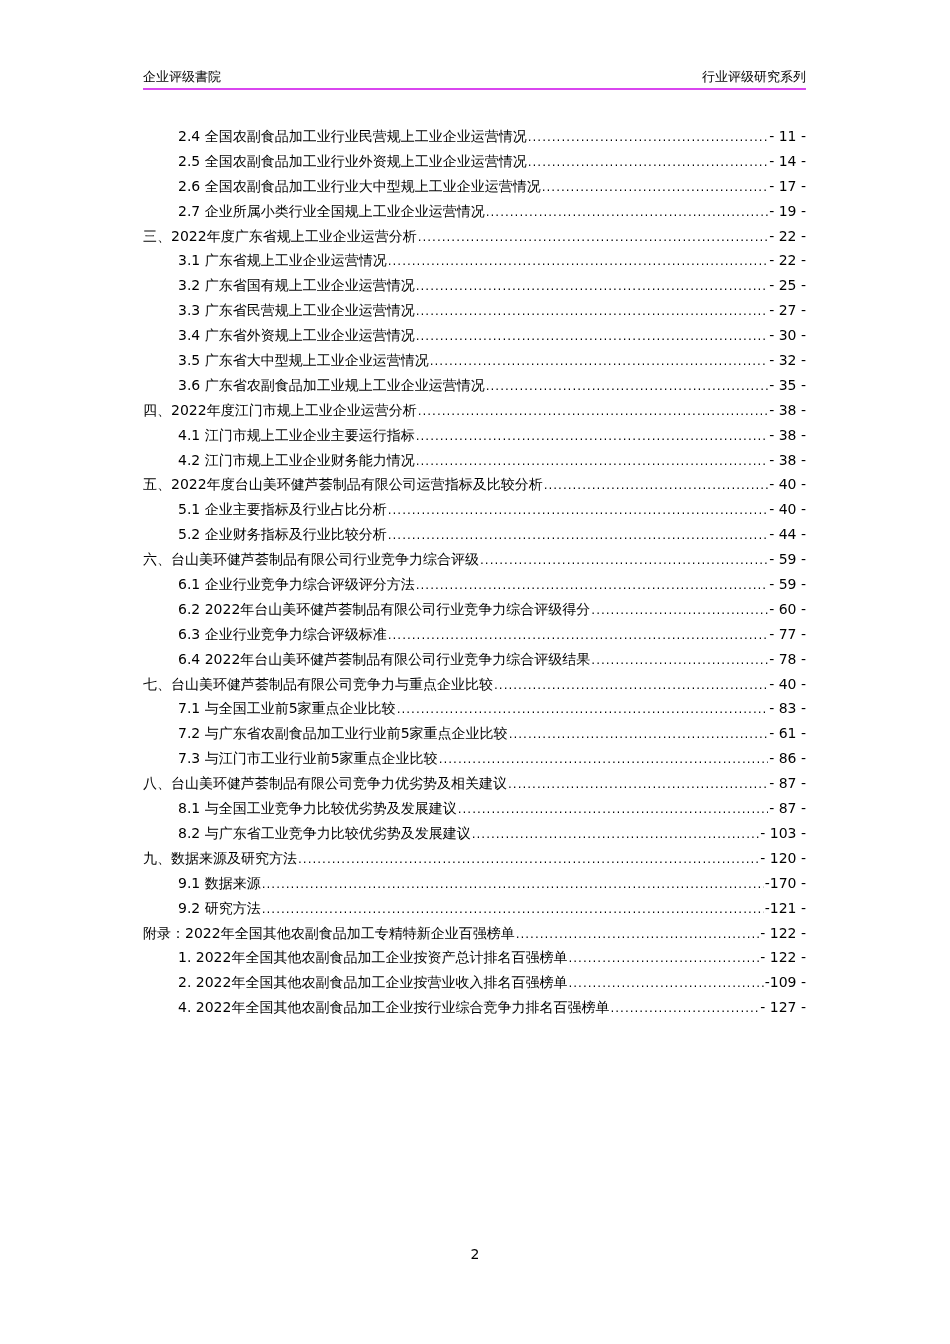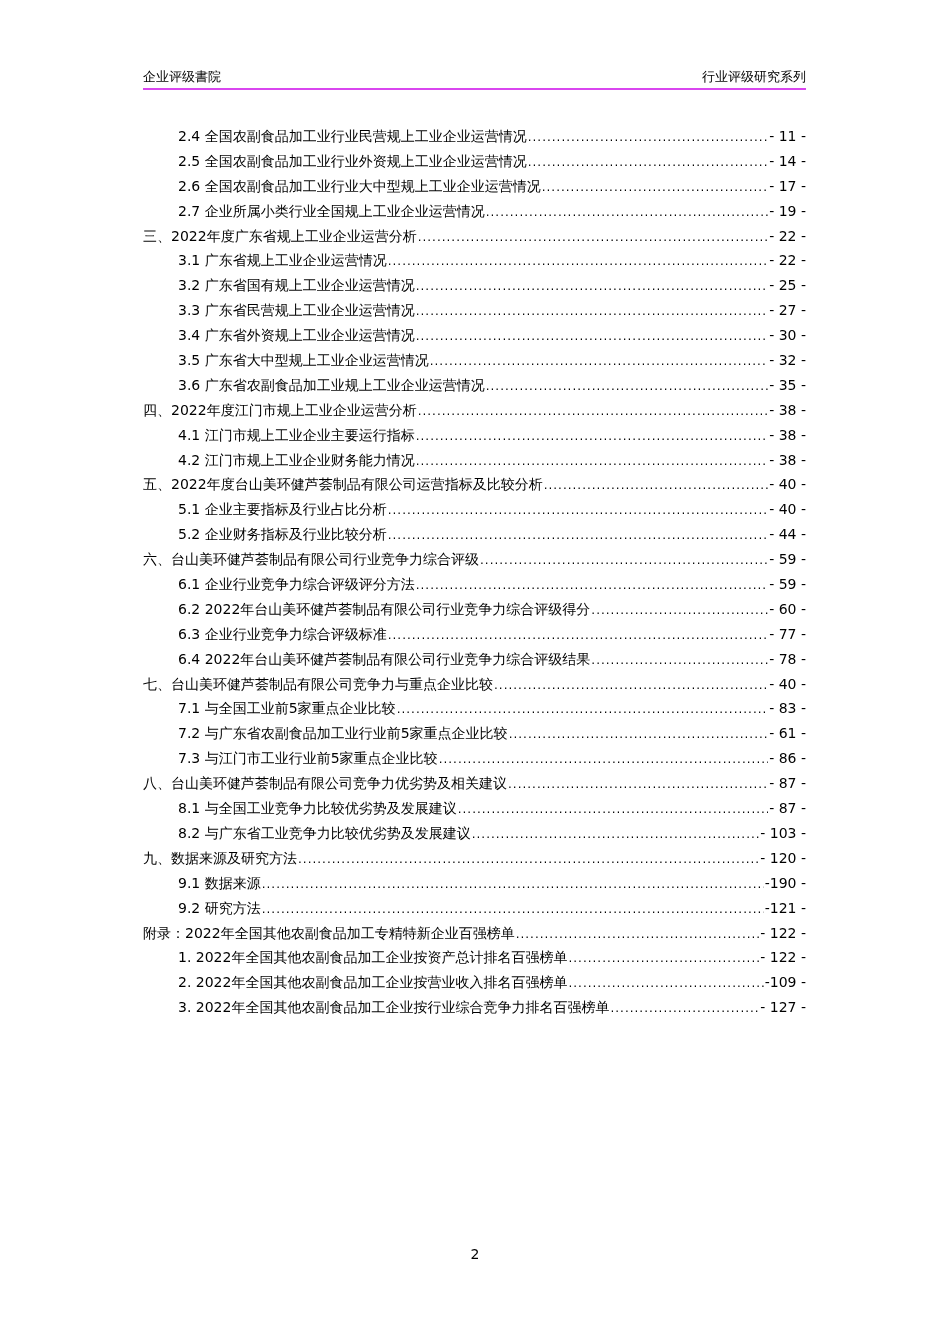--- a/index.html
+++ b/index.html
@@ -221,21 +221,21 @@
       <span class="toc-page">- 103 -</span>
     </div>
     <div class="toc-row level-1">
       <span class="toc-title">九、数据来源及研究方法</span>
       <span class="toc-dots"></span>
       <span class="toc-page">- 120 -</span>
     </div>
     <div class="toc-row level-2">
       <span class="toc-title">9.1 数据来源</span>
       <span class="toc-dots"></span>
-      <span class="toc-page">-190 -</span>
+      <span class="toc-page">-170 -</span>
     </div>
     <div class="toc-row level-2">
       <span class="toc-title">9.2 研究方法</span>
       <span class="toc-dots"></span>
       <span class="toc-page">-121 -</span>
     </div>
     <div class="toc-row level-1">
       <span class="toc-title">附录：2022年全国其他农副食品加工专精特新企业百强榜单</span>
       <span class="toc-dots"></span>
       <span class="toc-page">- 122 -</span>
@@ -244,19 +244,19 @@
       <span class="toc-title">1.  2022年全国其他农副食品加工企业按资产总计排名百强榜单</span>
       <span class="toc-dots"></span>
       <span class="toc-page">- 122 -</span>
     </div>
     <div class="toc-row level-2">
       <span class="toc-title">2.  2022年全国其他农副食品加工企业按营业收入排名百强榜单</span>
       <span class="toc-dots"></span>
       <span class="toc-page">-109 -</span>
     </div>
     <div class="toc-row level-2">
-      <span class="toc-title">3.  2022年全国其他农副食品加工企业按行业综合竞争力排名百强榜单</span>
+      <span class="toc-title">4.  2022年全国其他农副食品加工企业按行业综合竞争力排名百强榜单</span>
       <span class="toc-dots"></span>
       <span class="toc-page">- 127 -</span>
     </div>
   </div>
 
 <div class="page-number">2</div>
 
 </body></html>

